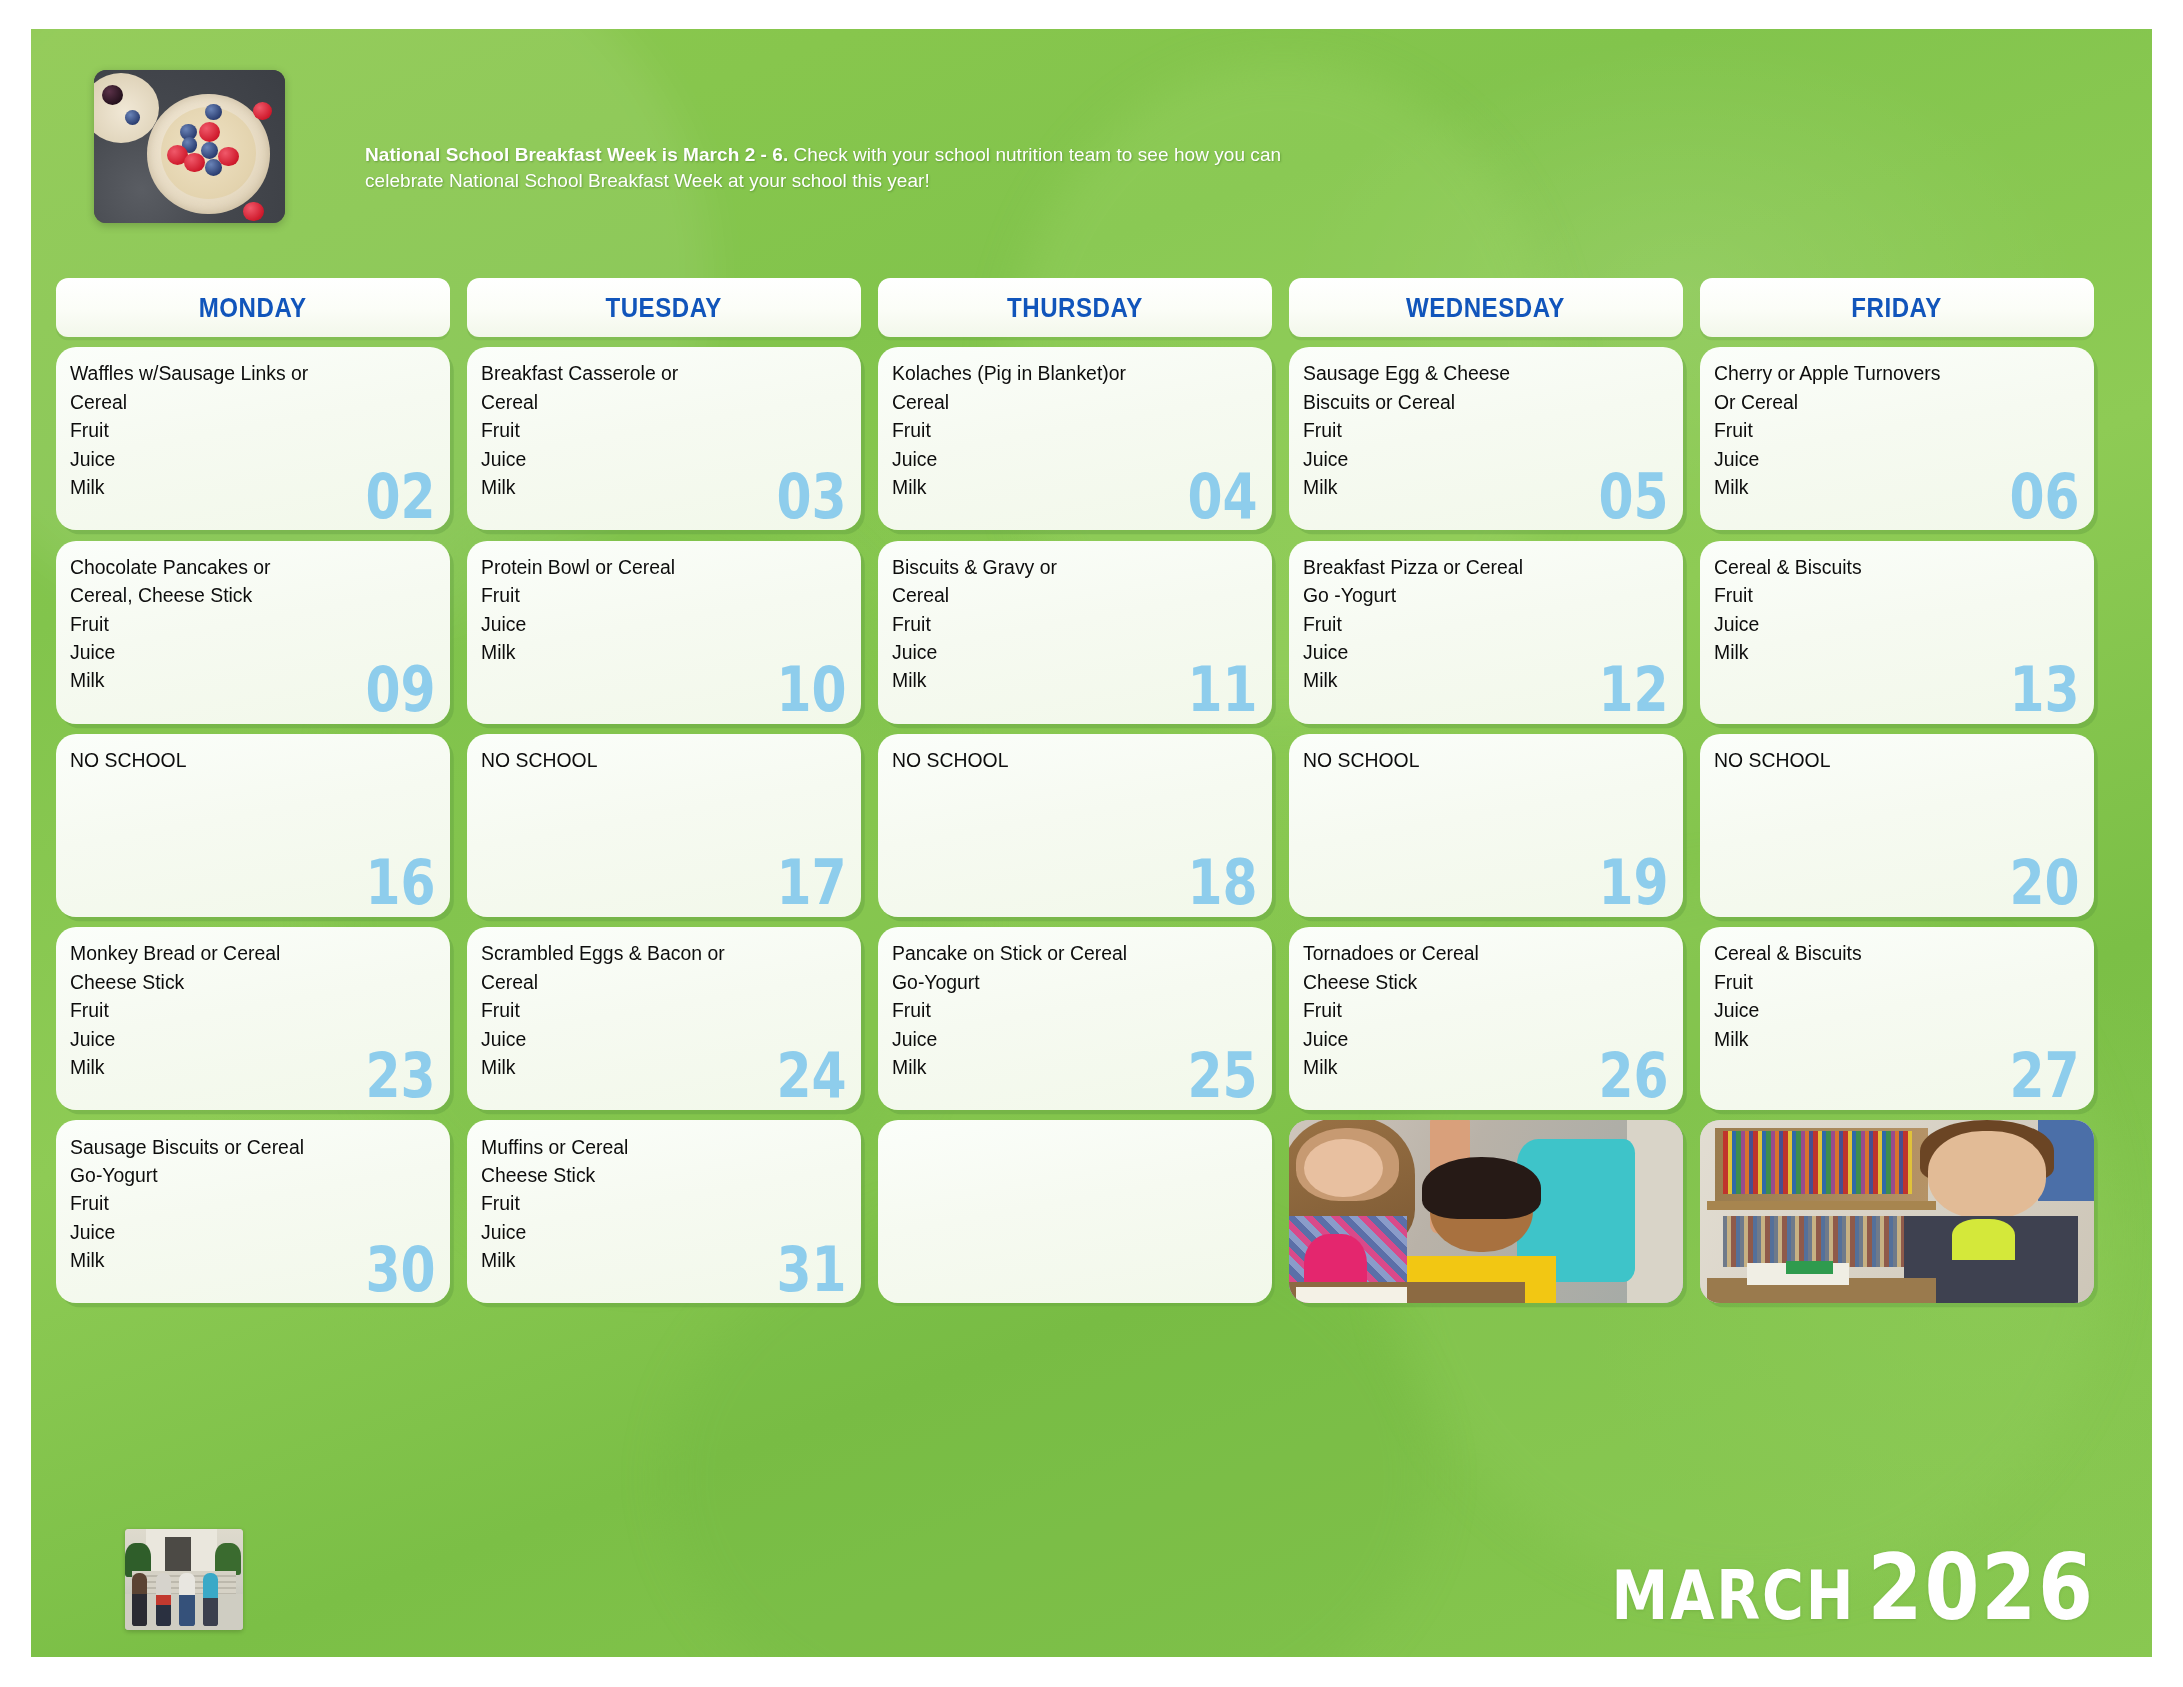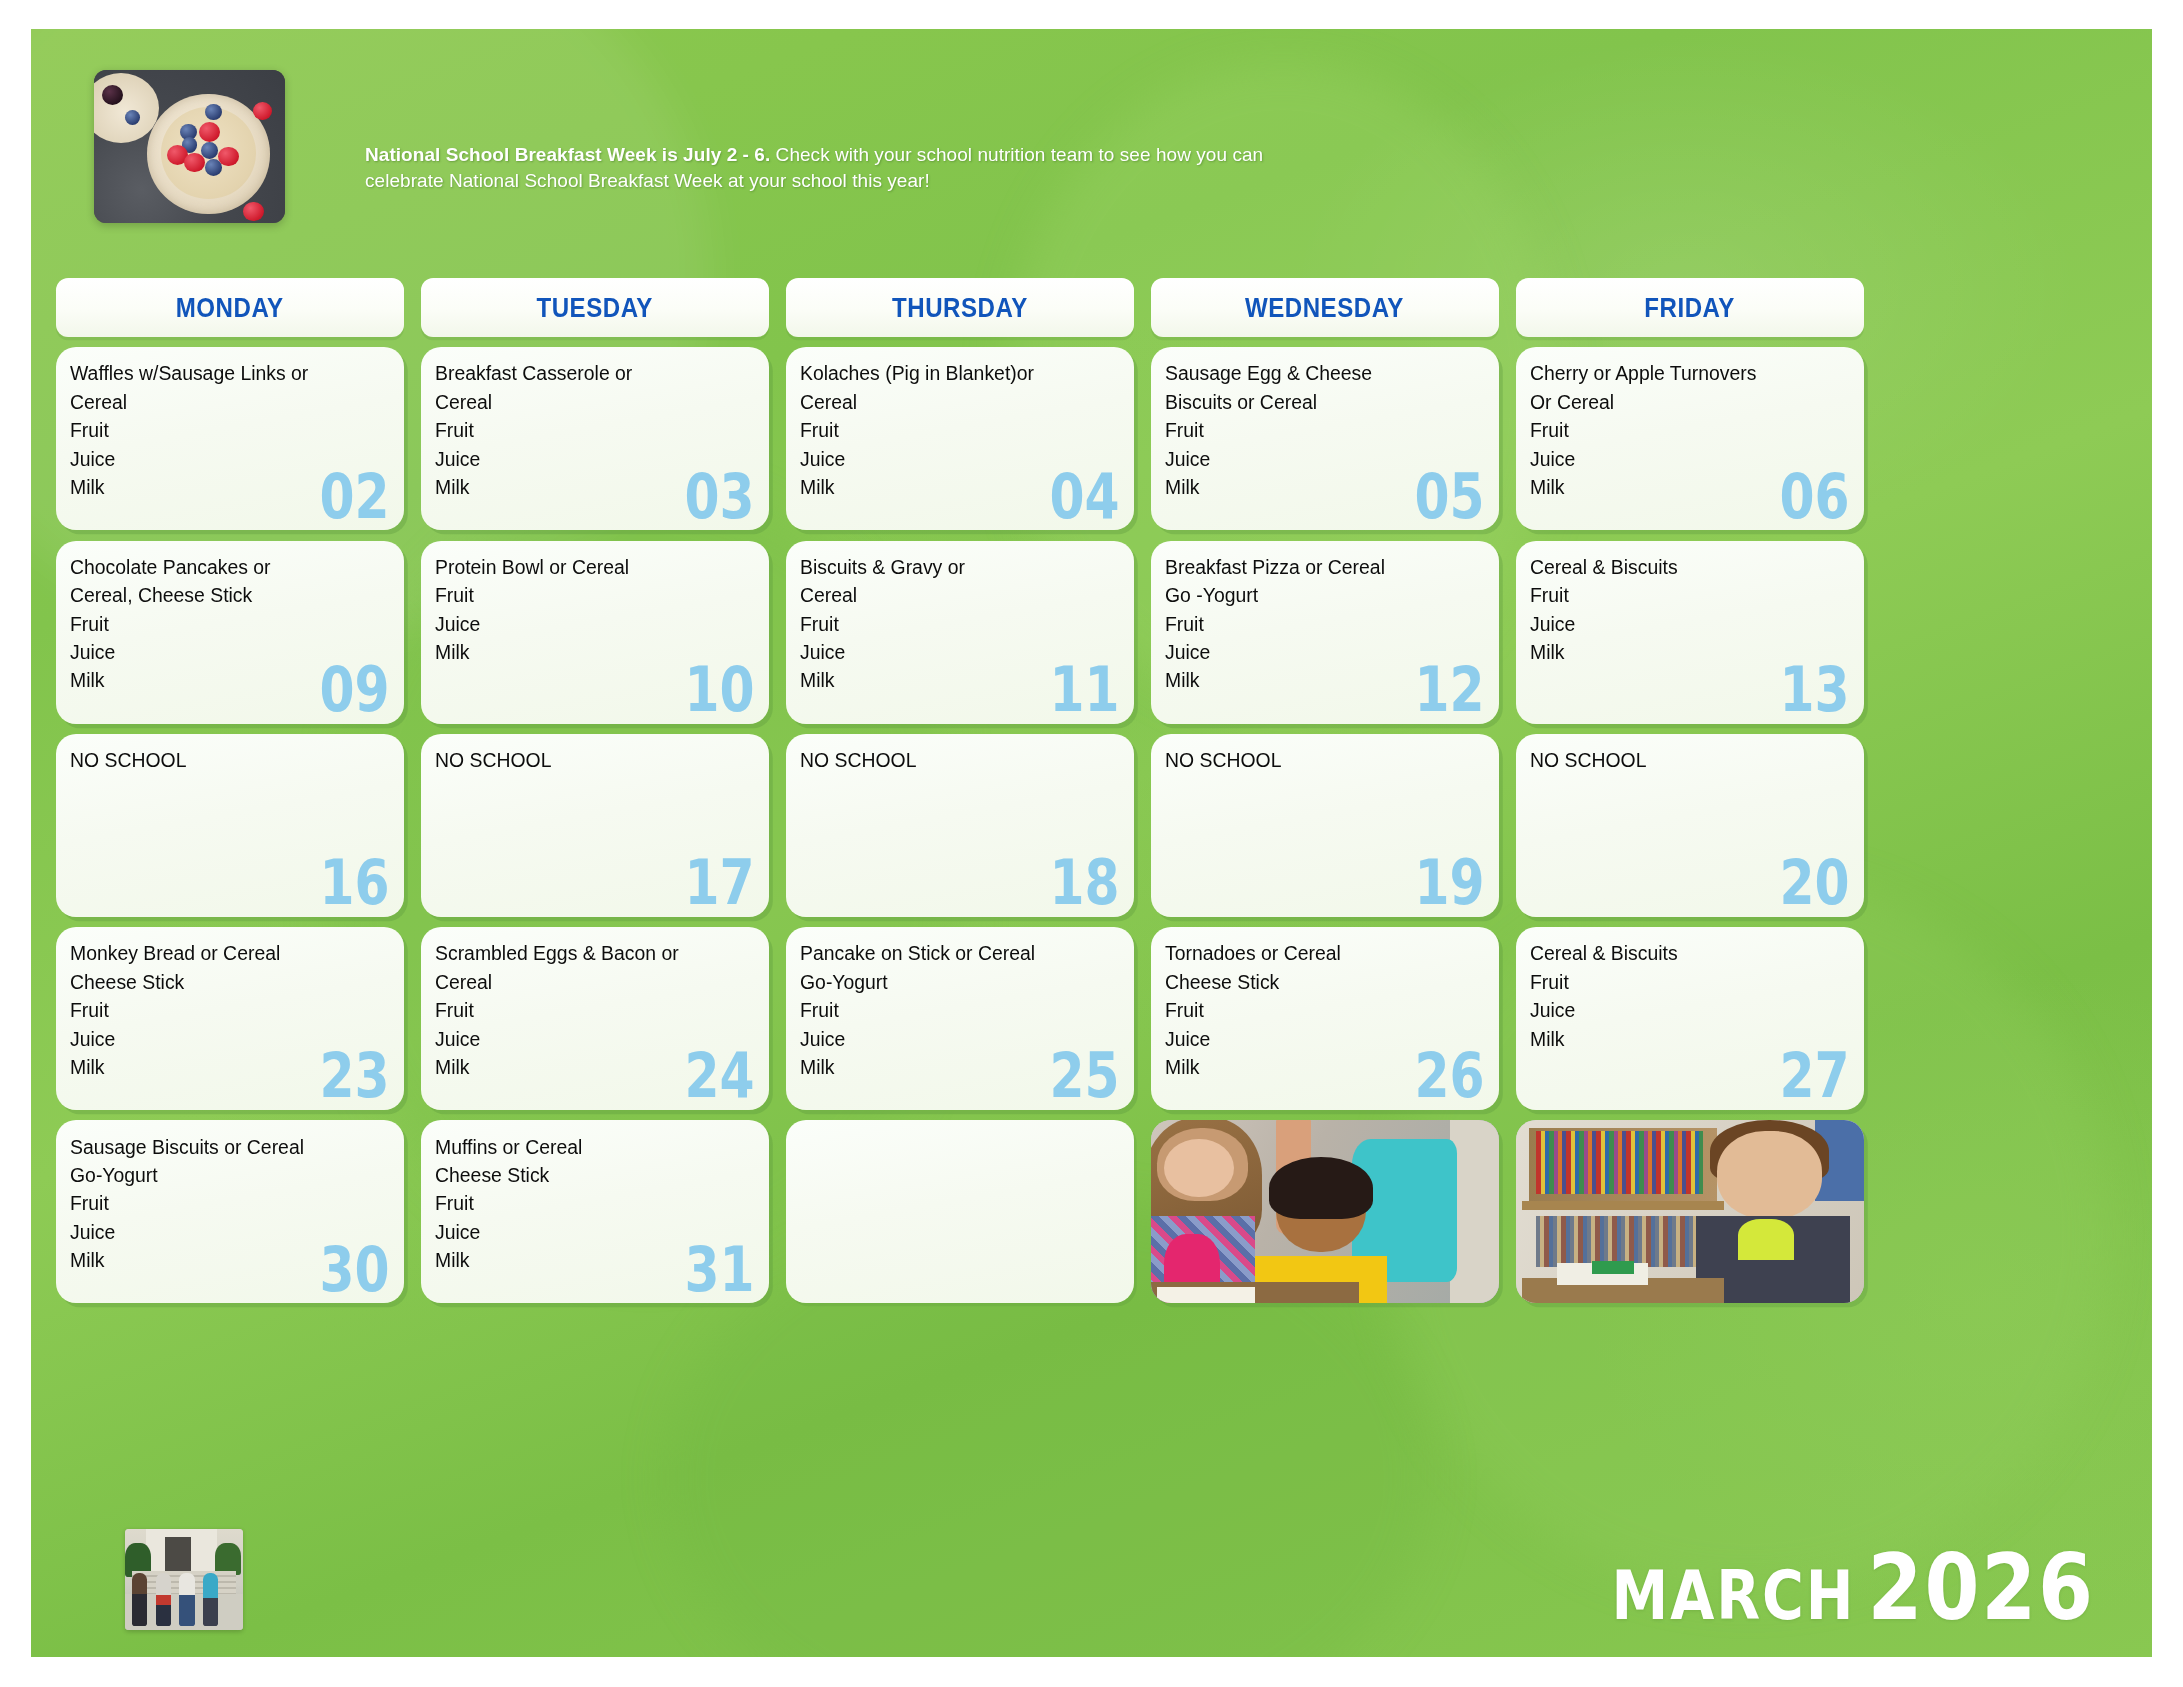--- a/index.html
+++ b/index.html
@@ -93,21 +93,21 @@
     text-shadow: 0 1.4px 3.3px rgba(70,120,40,0.25);
   }
 
   
   #grid {
     position: absolute;
     left: 24.5px; top: 249px;
     width: 2074px;
   }
   .row { display: flex; gap: 17px; margin-bottom: 10.3px; }
-  .col { width: 348px; flex: none; }
+  .col { width: 394px; flex: none; }
 
   .dayhead {
     height: 59px;
     background: linear-gradient(180deg, #ffffff 0%, #fbfdf7 55%, #f2f7ea 100%);
     border-radius: 12.2px;
     display: flex; align-items: center; justify-content: center;
     box-shadow: 0 3.3px 0 rgba(90,150,60,0.22);
   }
   .dayhead span {
     color: #1155bb;
@@ -264,21 +264,21 @@
       <div class="berry blue" style="left:58%;top:58%;width:9%;height:11%;"></div>
       <div class="berry rasp" style="left:55%;top:34%;width:11%;height:13%;"></div>
       <div class="berry rasp" style="left:38%;top:49%;width:11%;height:13%;"></div>
       <div class="berry rasp" style="left:47%;top:54%;width:11%;height:13%;"></div>
       <div class="berry rasp" style="left:65%;top:50%;width:11%;height:13%;"></div>
       <div class="berry rasp" style="left:83%;top:21%;width:10%;height:12%;"></div>
       <div class="berry rasp" style="left:78%;top:86%;width:11%;height:13%;"></div>
     </div>
 
     <div id="header-text">
-      <b>National School Breakfast Week is July 2 - 6.</b><span> Check with your school nutrition team to see how you can celebrate National School Breakfast Week at your school this year!</span>
+      <b>National School Breakfast Week is March 2 - 6.</b><span> Check with your school nutrition team to see how you can celebrate National School Breakfast Week at your school this year!</span>
     </div>
 
   </div>
 
   <div id="grid">
 
     <div class="row">
       <div class="col">
           <div class="dayhead">
             <span>MONDAY</span>

